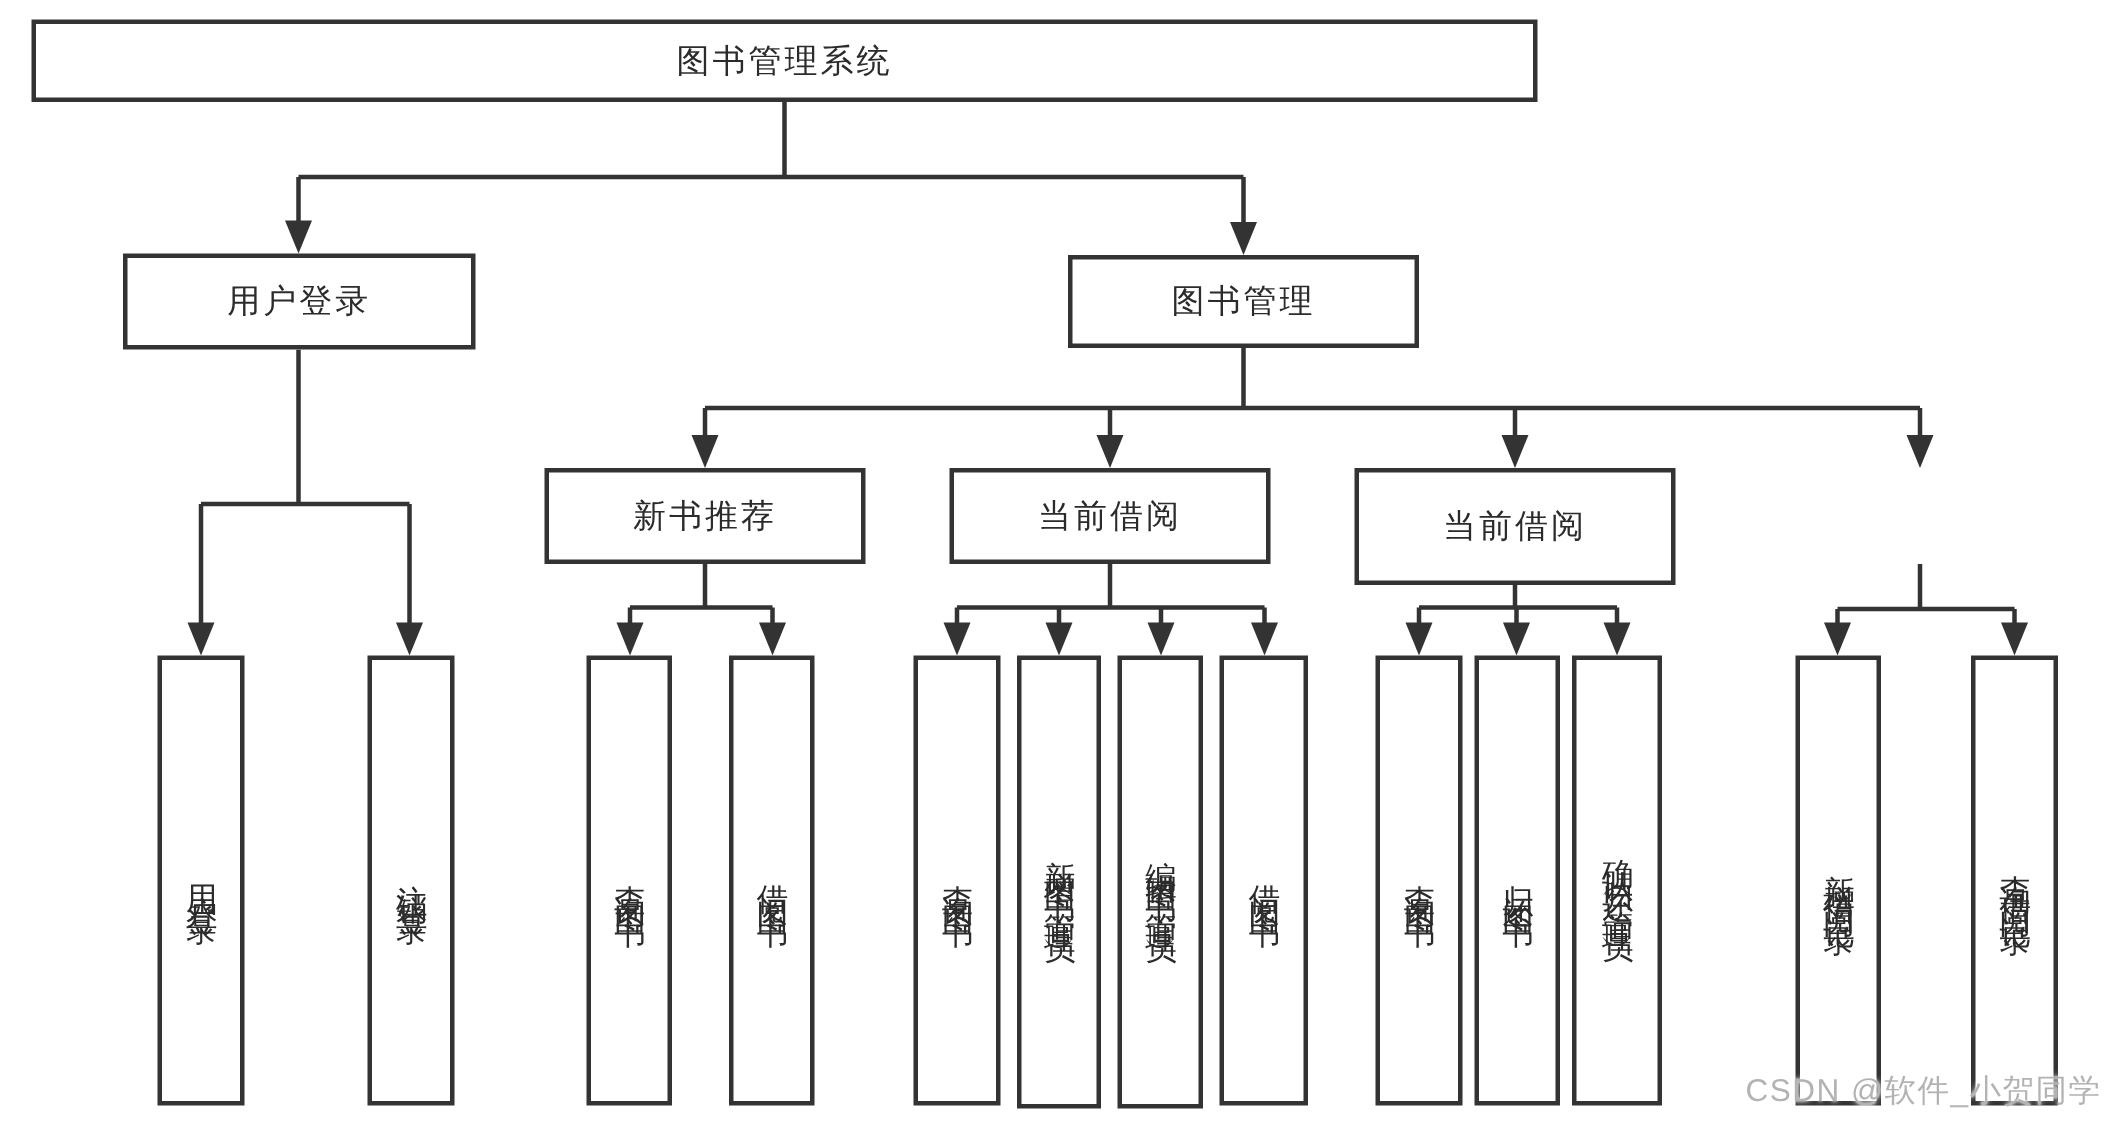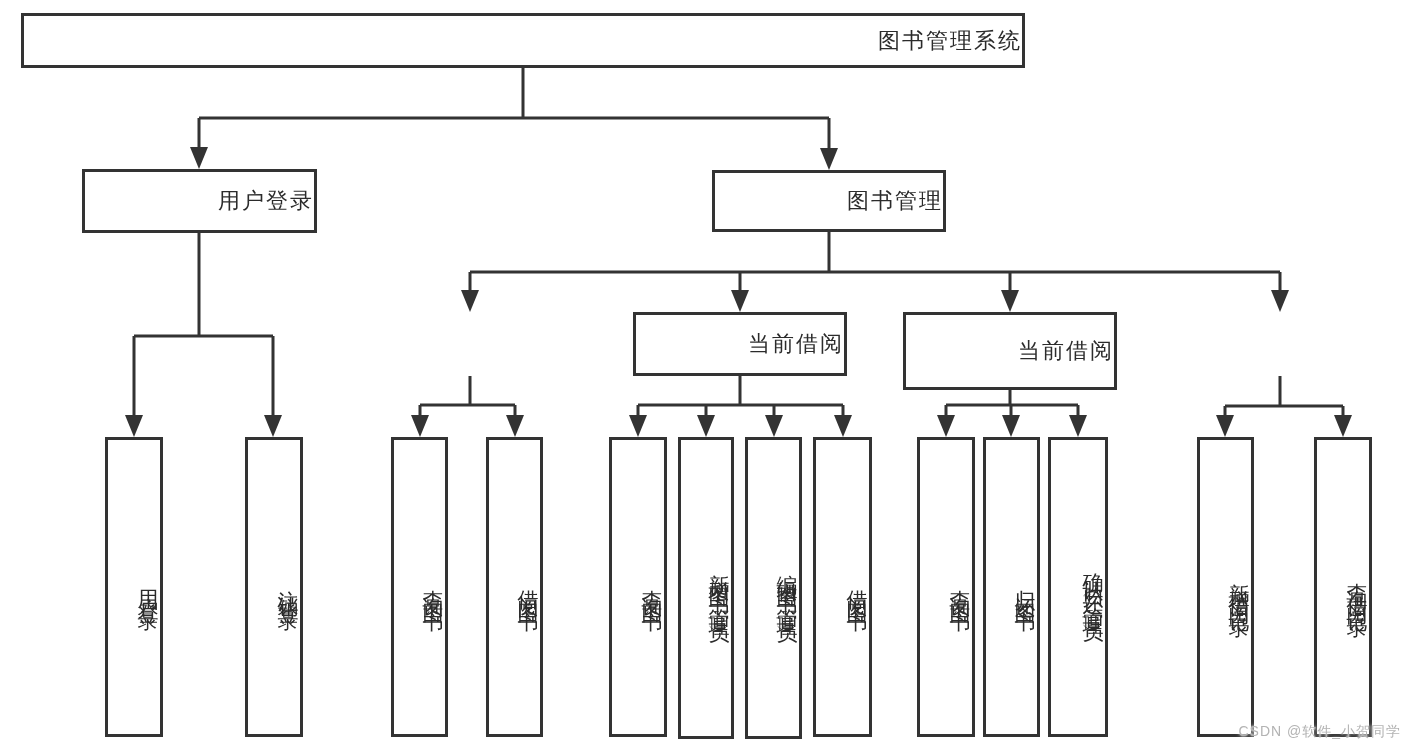--- a/index.html
+++ b/index.html
@@ -35,42 +35,42 @@
   .connectors polygon {
     fill: var(--line);
     stroke: none;
   }
   .box {
     position: absolute;
     background: var(--box_fill);
     border: 3px solid var(--line);
     display: flex;
     align-items: center;
-    justify-content: flex-end;
+    justify-content: center;
   }
   .hbox span {
     font-size: 22px;
     color: var(--text);
     letter-spacing: 2px;
     white-space: nowrap;
   }
   .vbox span {
     writing-mode: vertical-rl;
     text-orientation: mixed;
     font-size: 21px;
     line-height: 1.1;
     letter-spacing: 7px;
     color: var(--text);
     white-space: nowrap;
   }
   .watermark {
     position: absolute;
     right: 4px;
     bottom: 6px;
-    font-size: 14px;
+    font-size: 21px;
     color: var(--watermark);
     letter-spacing: 1px;
     text-shadow: 0 0 2px #ffffff, 0 0 4px #ffffff;
     z-index: 10;
     white-space: nowrap;
   }
 </style>
 </head>
 <body>
 
@@ -116,20 +116,23 @@
     <span>图书管理系统</span>
   </div>
 
   <div class="box hbox" style="left:82px; top:169px; width:235px; height:64px">
     <span>用户登录</span>
   </div>
   <div class="box hbox" style="left:712px; top:170px; width:234px; height:62px">
     <span>图书管理</span>
   </div>
 
+  <div class="box hbox" style="left:363px; top:312px; width:214px; height:64px">
+    <span>新书推荐</span>
+  </div>
   <div class="box hbox" style="left:633px; top:312px; width:214px; height:64px">
     <span>当前借阅</span>
   </div>
   <div class="box hbox" style="left:903px; top:312px; width:214px; height:78px">
     <span>当前借阅</span>
   </div>
 
   <div class="box vbox" style="left:105px; top:437px; width:58px; height:300px">
     <span>用户登录</span>
   </div>

